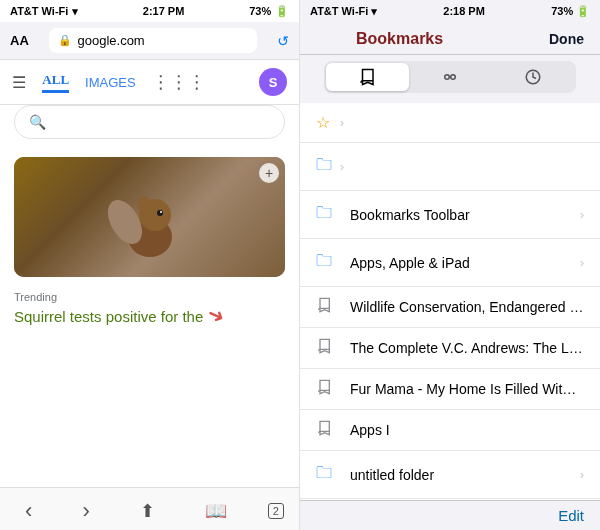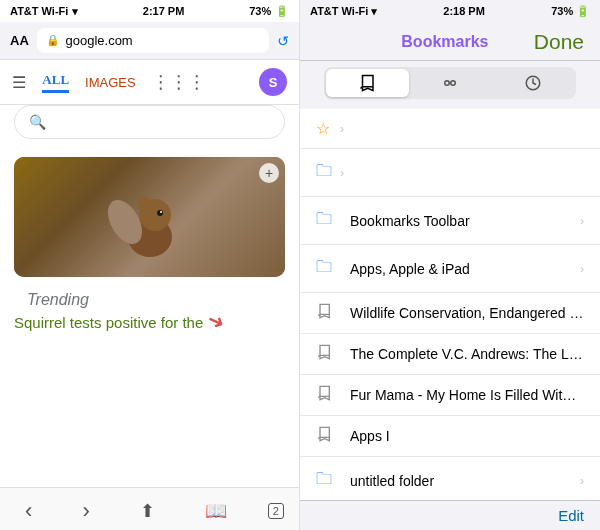--- a/index.html
+++ b/index.html
@@ -34,21 +34,21 @@
       font-weight: 600;
     }
     .status-left-info { display: flex; align-items: center; gap: 4px; }
     .status-right-info { display: flex; align-items: center; gap: 4px; }
 
     .browser-bar {
       background: #f2f2f7;
       padding: 6px 10px;
       display: flex;
       align-items: center;
-      gap: 8px;
+      gap: 20px;
       border-bottom: 1px solid #ddd;
     }
     .aa-btn {
       font-size: 13px;
       font-weight: 600;
       color: #000;
       white-space: nowrap;
     }
     .url-bar {
       flex: 1;
@@ -73,21 +73,21 @@
     }
     .hamburger { font-size: 16px; color: #555; }
     .nav-all {
       font-size: 13px;
       font-weight: 700;
       color: #1a73e8;
       border-bottom: 3px solid #1a73e8;
       padding-bottom: 2px;
       font-family: Liberation Serif, serif;
     }
-    .nav-images { font-size: 13px; color: #c2410c; }
+    .nav-images { font-size: 13px; color: #3b82f6; }
     .nav-grid { font-size: 18px; color: #555; }
     .nav-avatar {
       width: 28px; height: 28px;
       border-radius: 50%;
       background: #8b5cf6;
       color: #fff;
       font-size: 13px;
       font-weight: 600;
       display: flex; align-items: center; justify-content: center;
       margin-left: auto;
@@ -136,24 +136,22 @@
       background: rgba(255,255,255,0.8);
       border-radius: 50%;
       display: flex; align-items: center; justify-content: center;
       font-size: 14px; color: #555;
     }
 
     .trending-section {
       padding: 6px 14px;
     }
     .trending-label {
-      font-size: 16px;
+      font-size: 11px;
       color: #70757a;
-      font-style: italic;
-      margin-left: 13px;
     }
     .trending-text {
       font-size: 15px;
       color: #4d7c0f;
       font-weight: 400;
     }
     .trending-arrow {
       color: #d9534f;
       font-size: 20px;
       display: inline-block;
@@ -201,28 +199,27 @@
       background: #f2f2f7;
       padding: 8px 16px 6px;
       display: flex;
       align-items: center;
       justify-content: space-between;
       border-bottom: 1px solid #c8c8cc;
     }
     .bookmarks-title {
       font-size: 16px;
       font-weight: 600;
-      color: #8b5cf6;
+      color: #7f1d1d;
       flex: 1;
-      text-align: center;
     }
     .done-btn {
-      font-size: 21px;
-      color: #4d7c0f;
-      font-weight: 400;
+      font-size: 14px;
+      color: #0f172a;
+      font-weight: 700;
     }
     .tab-item {
       flex: 1;
       padding: 5px;
       display: flex;
       align-items: center;
       justify-content: center;
       font-size: 16px;
       border-radius: 6px;
       color: #555;

